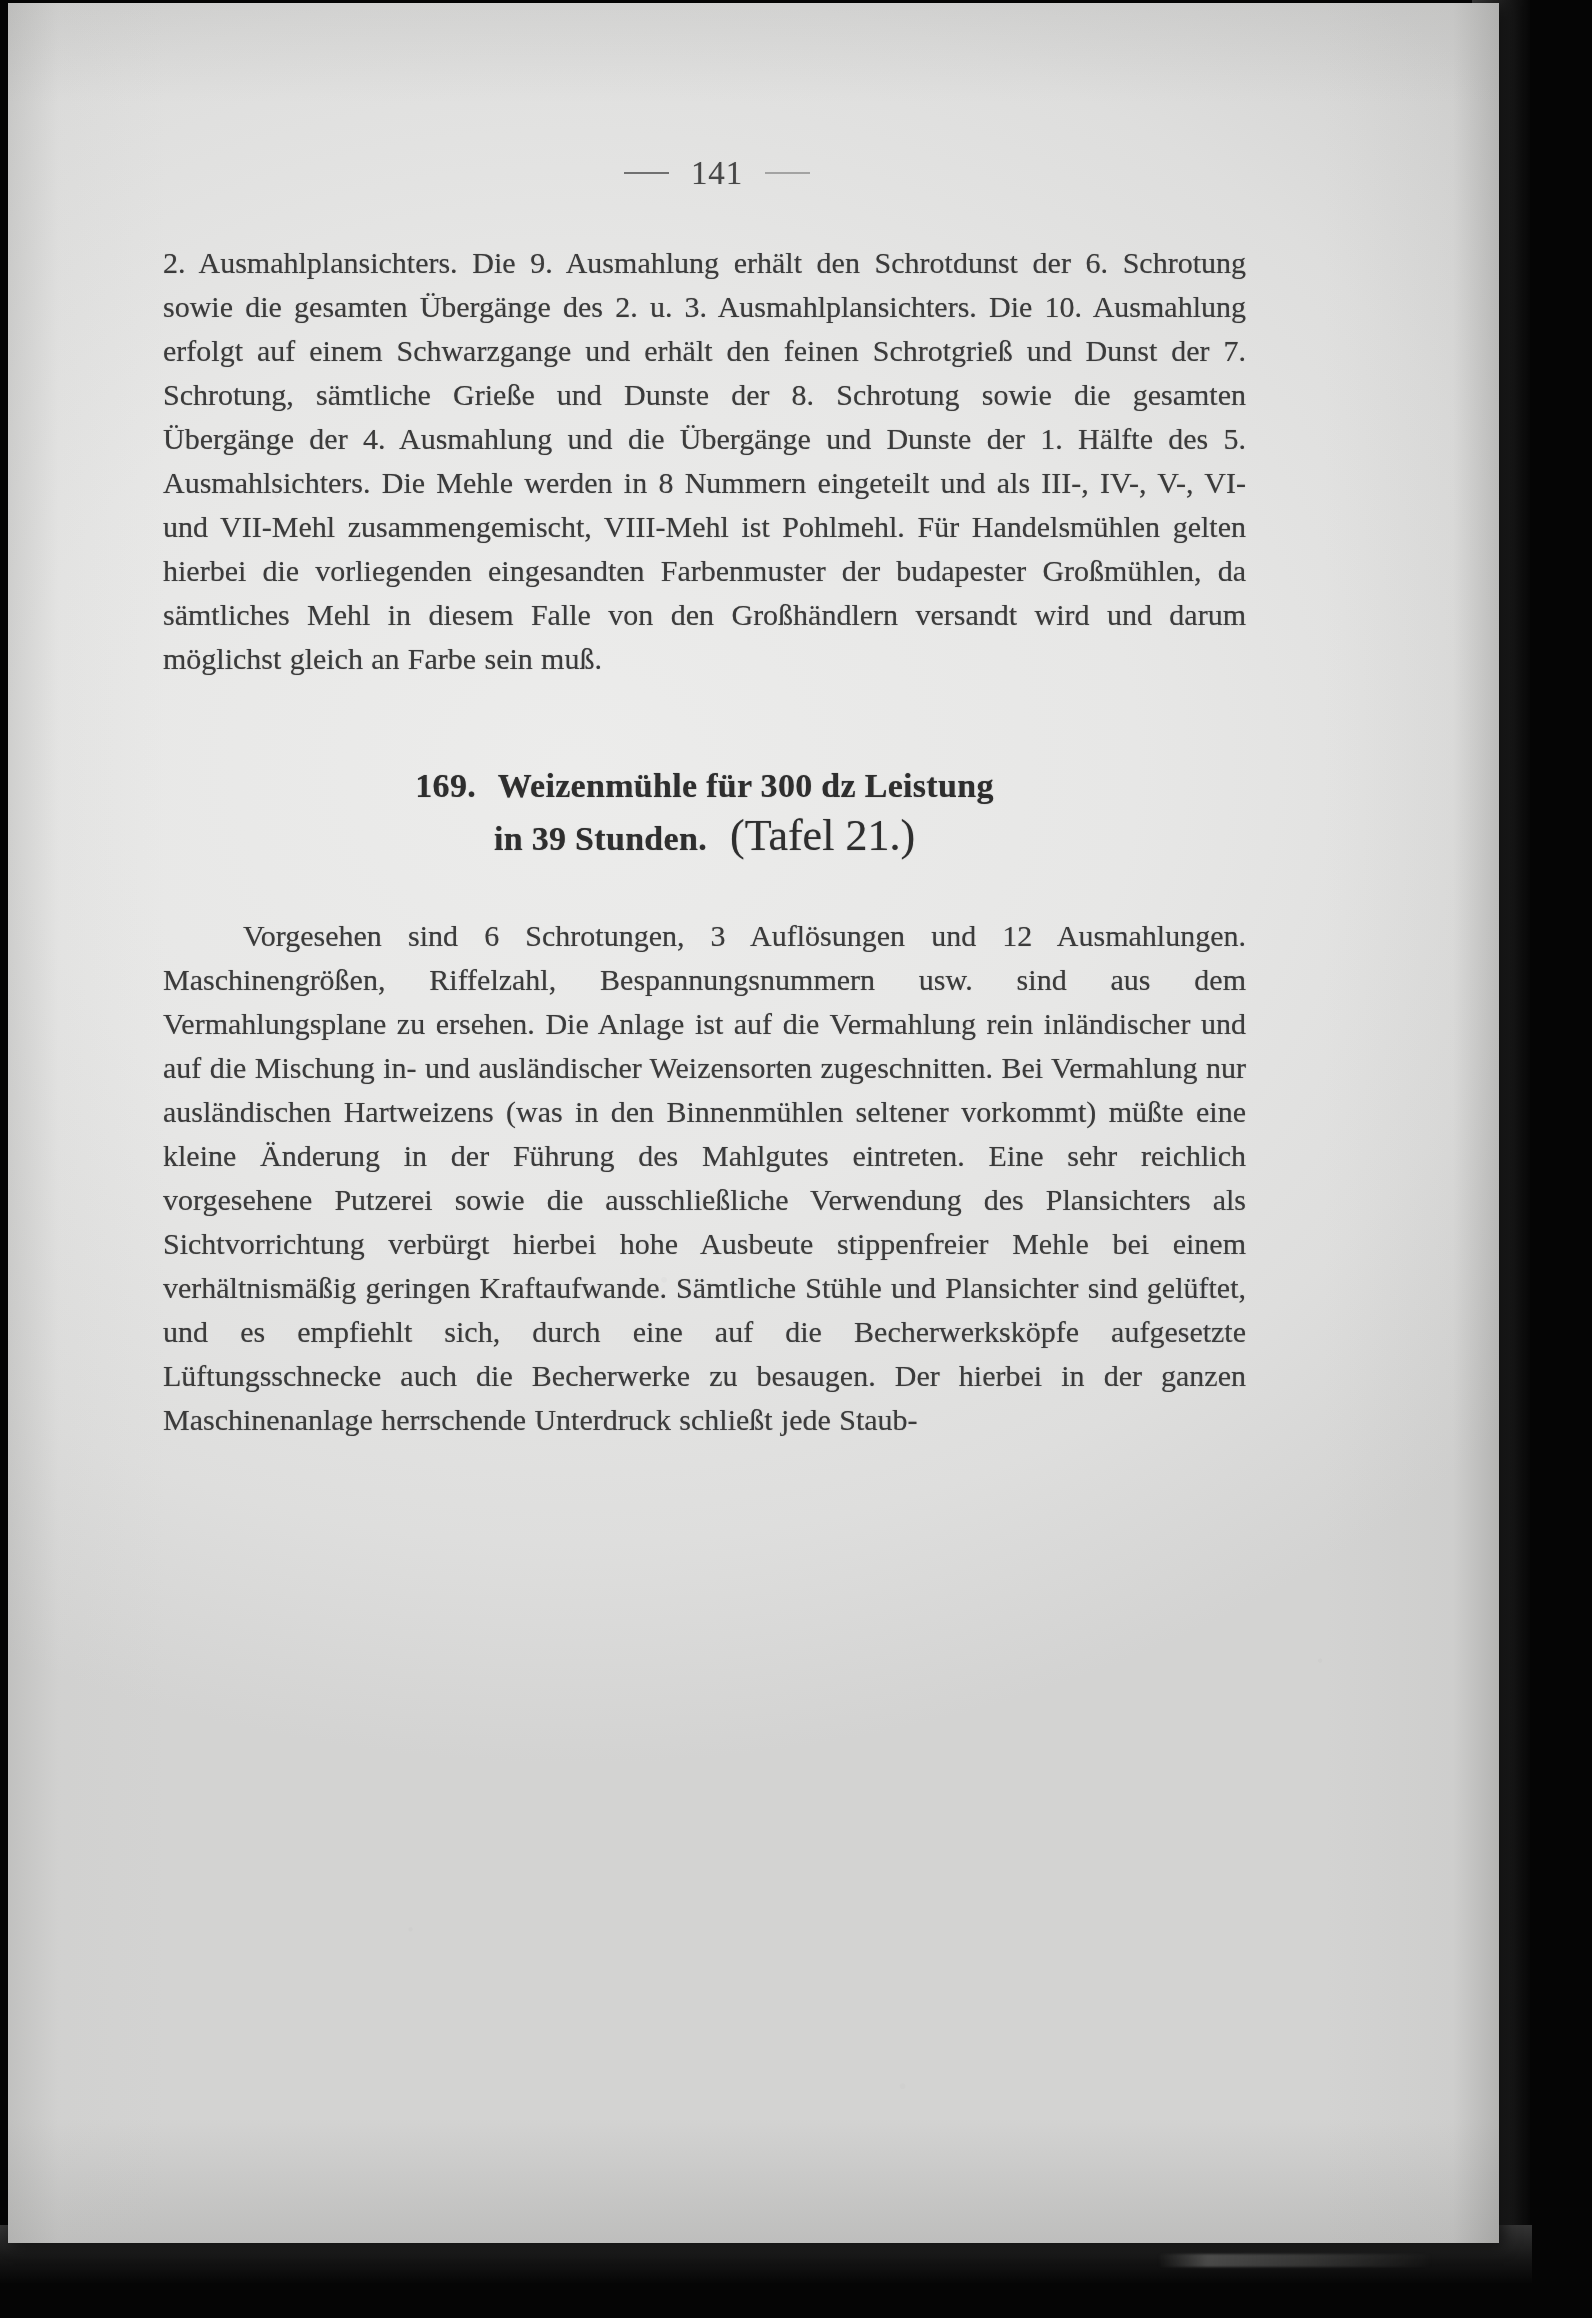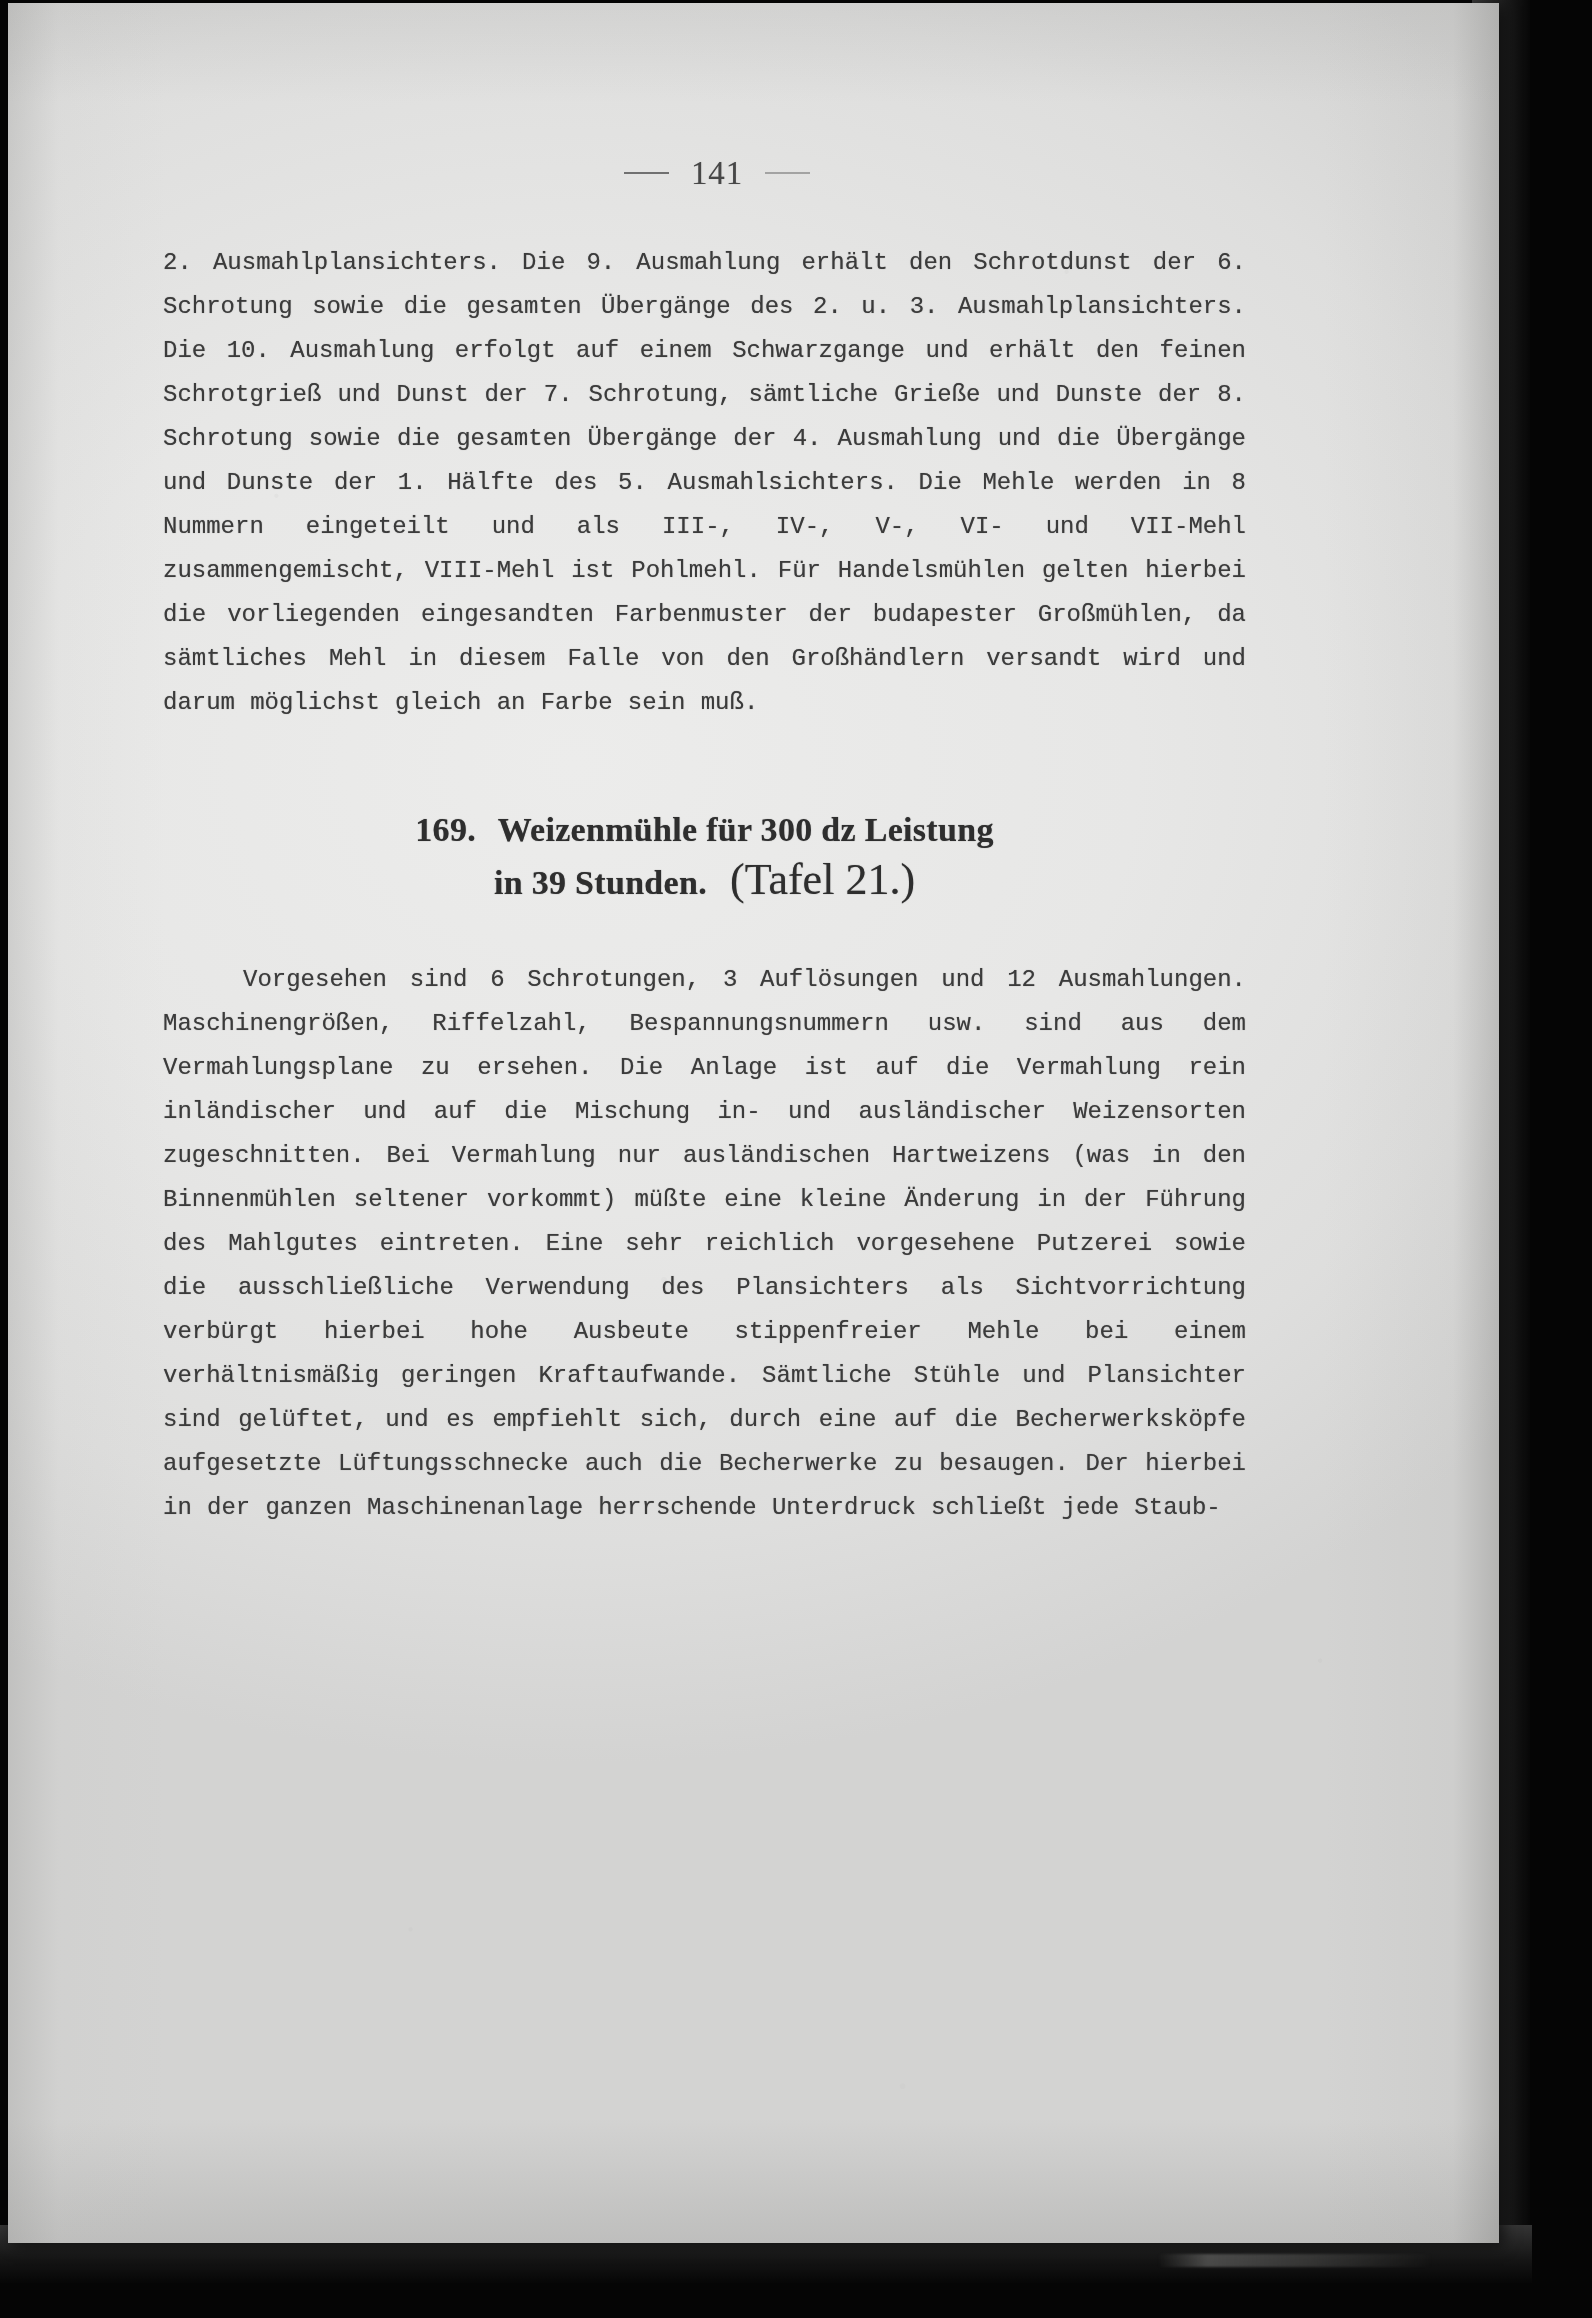--- a/index.html
+++ b/index.html
@@ -109,26 +109,25 @@
     opacity: .85;
   }
   .folio .rule.light { opacity: .55; border-top-color: #6f6f6f; }
   .folio .num { font-weight: 400; }
 
   
   .body-par {
     margin: 0;
     text-align: justify;
     text-align-last: left;
-    font-size: 24px;
+    font-size: 30px;
     line-height: 44px;
     color: #3b3b3b;
     word-spacing: 0.8px;
     text-shadow: 0 0 0.9px rgba(60,60,60,.55);
-    font-family: Liberation Mono, monospace;
     -webkit-font-smoothing: none;
   }
   #par-one { margin-top: 49px; }
   #par-two { margin-top: 0px; }
   .body-par.indent { text-indent: 80px; }
 
   
   .section-head {
     margin: 0;
     text-align: center;

